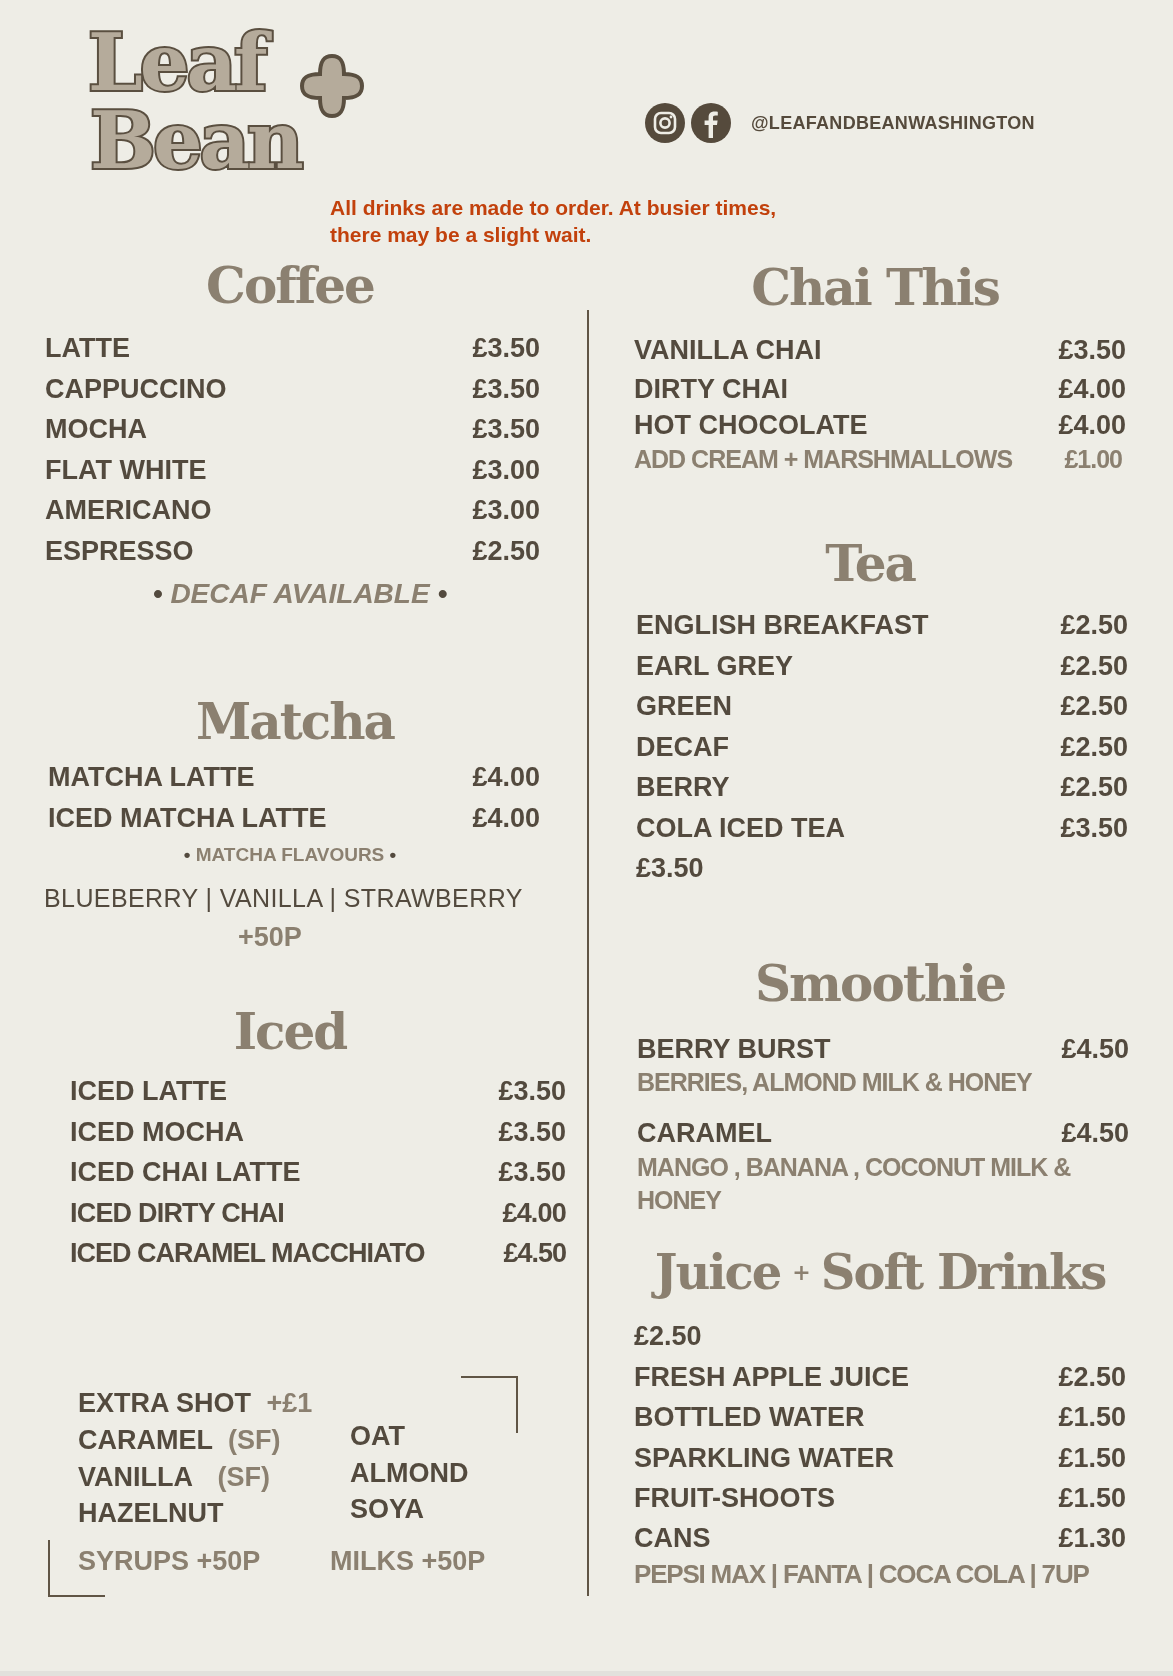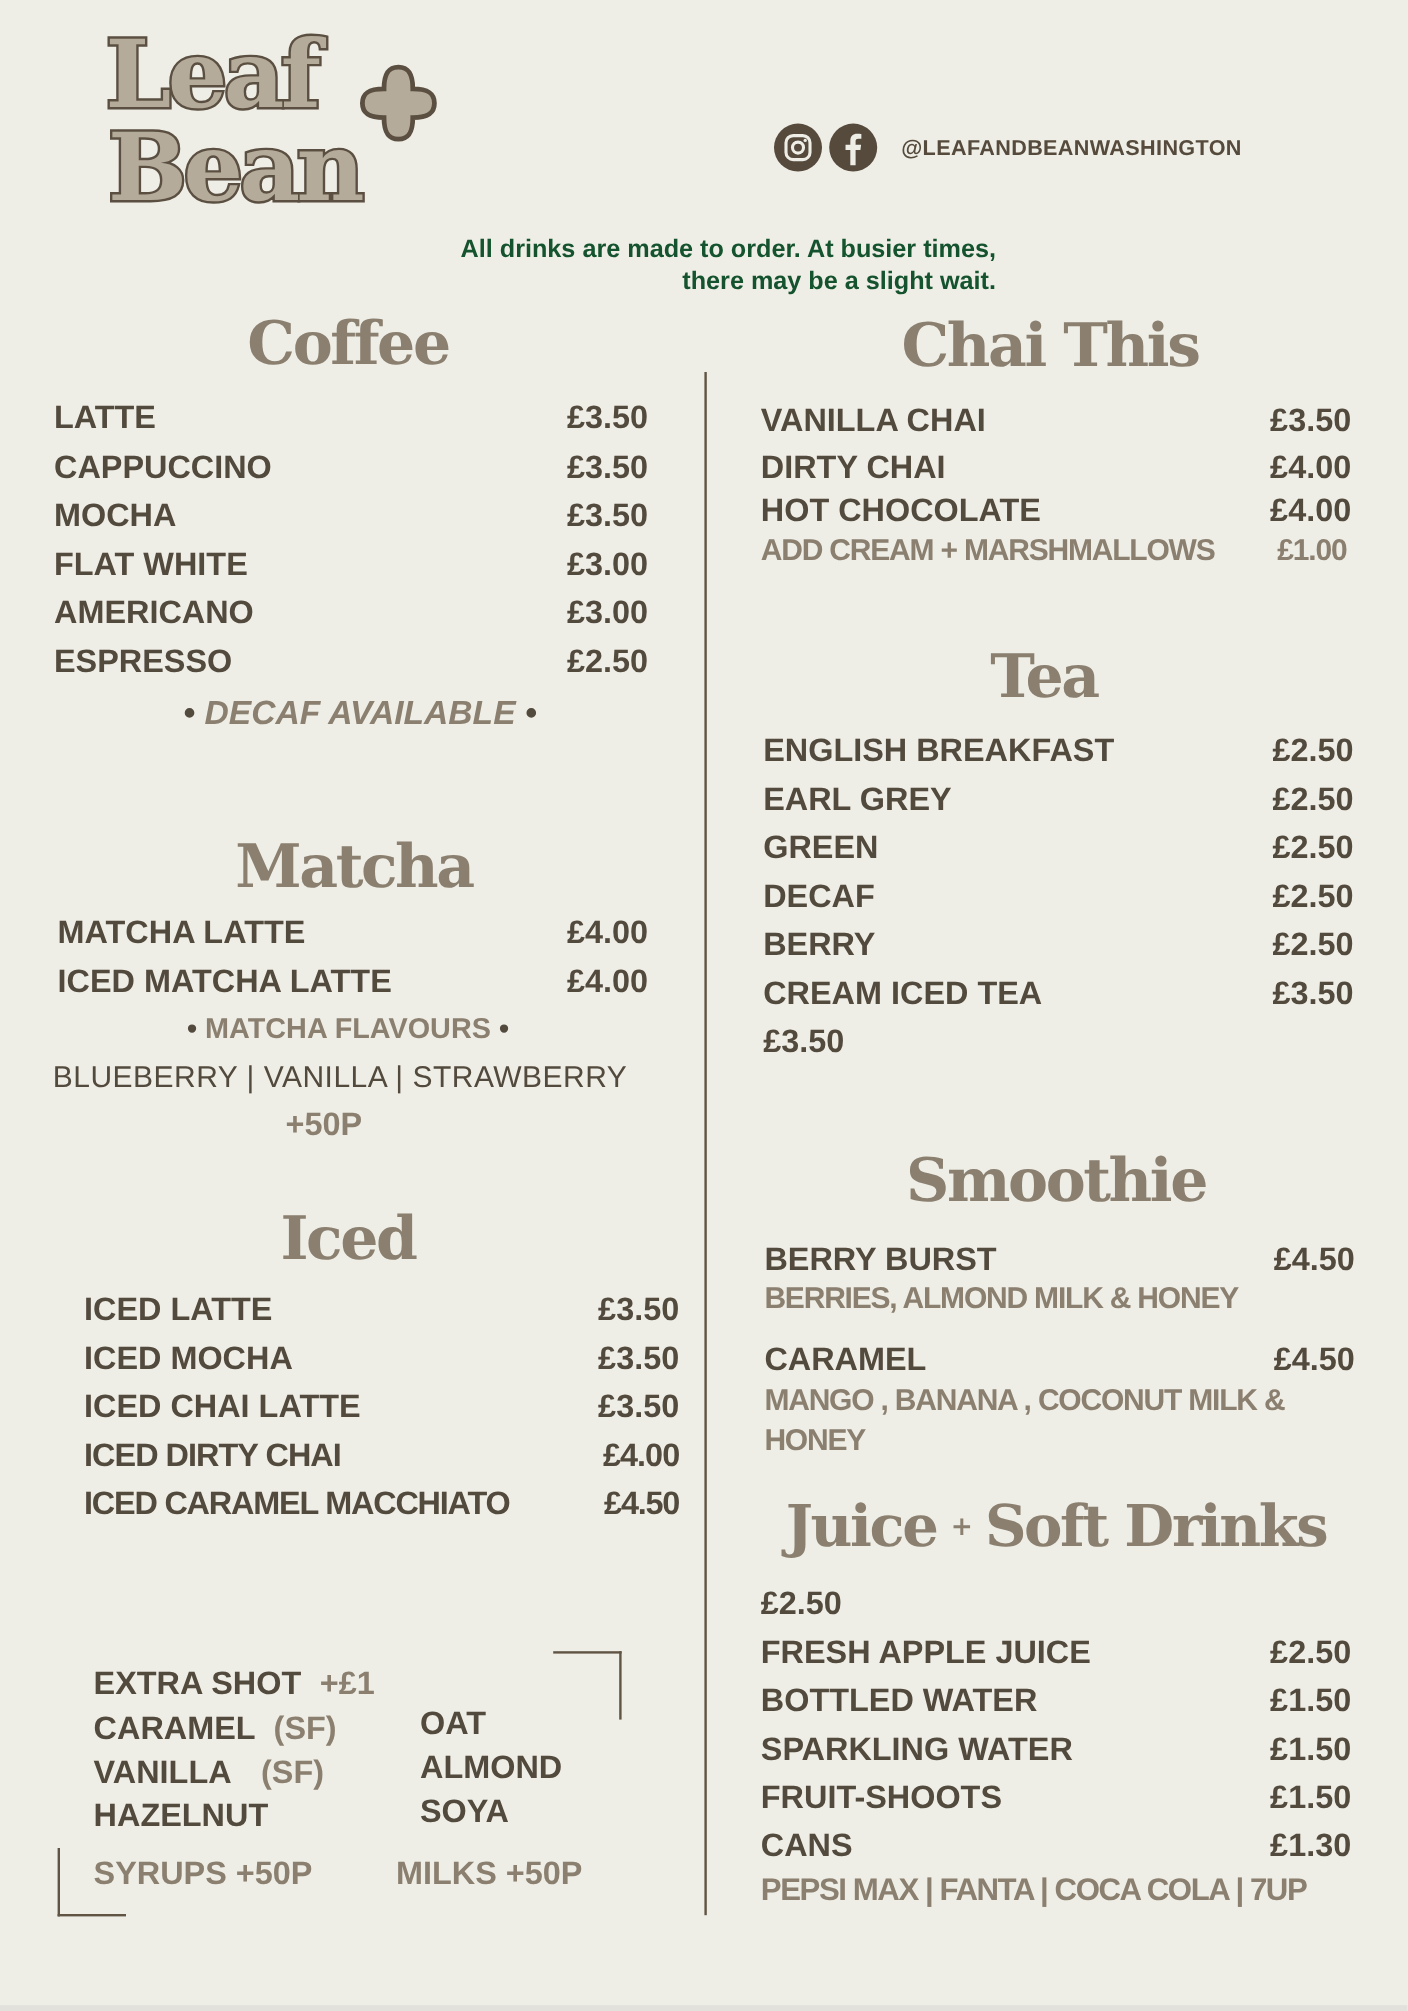--- a/index.html
+++ b/index.html
@@ -14,21 +14,21 @@
       -webkit-text-stroke: 4px #5a4f40; paint-order: stroke fill; }
     .logo-word.leaf { left: 0; top: 6px; }
     .logo-word.bean { left: 2px; top: 84px; }
     .logo-plus { position: absolute; left: 210px; top: 34px; width: 68px; height: 68px; }
 
     
     .social { left: 645px; top: 102px; height: 42px; display: flex; align-items: center; }
     .social-icon { width: 40px; height: 40px; border-radius: 50%; background: #554a3c; margin-right: 6px; display: flex; align-items: center; justify-content: center; }
     .social-handle { margin-left: 14px; font-size: 18px; font-weight: bold; color: #554a3c; letter-spacing: 0.3px; }
 
-    .tagline { left: 330px; top: 194px; width: 500px; text-align: right; font-size: 21px; font-weight: bold; color: #14532d; line-height: 27px; }
+    .tagline { left: 330px; top: 194px; width: 500px; text-align: left; font-size: 21px; font-weight: bold; color: #c2410c; line-height: 27px; }
 
     
     .heading { font-family: "DejaVu Serif", serif; font-weight: bold; color: #8b8070; letter-spacing: -2px; text-align: center; }
 
     
     .row { display: flex; justify-content: space-between; align-items: baseline; font-weight: bold; font-size: 27px; color: #534a3e; height: 40.5px; line-height: 40.5px; }
     .row .price { text-align: right; }
     .sub { font-weight: bold; color: #8b8070; letter-spacing: -1px; }
     .center { text-align: center; }
 
@@ -109,21 +109,21 @@
 <div class="abs" style="left:48px; top:757px; width:492px;">
   <div class="row">
       <span>MATCHA LATTE</span>
       <span class="price">£4.00</span>
     </div>
   <div class="row">
       <span>ICED MATCHA LATTE</span>
       <span class="price">£4.00</span>
     </div>
 </div>
-<div class="abs center" style="left:80px; top:844px; width:420px; font-size:24px; font-weight:bold; color:#8b8070;text-align:center;">
+<div class="abs center" style="left:80px; top:844px; width:420px; font-size:19px; font-weight:bold; color:#8b8070;text-align:center;">
   <span style="color:#534a3e">•</span>
   <span>MATCHA FLAVOURS</span>
   <span style="color:#534a3e">•</span>
 </div>
 <div class="abs" style="left:44px; top:884px; width:500px; font-size:25px; color:#534a3e; letter-spacing:0.4px;">BLUEBERRY | VANILLA | STRAWBERRY</div>
 <div class="abs" style="left:238px; top:922px; font-size:27px; font-weight:bold; color:#8b8070;">+50P</div>
 
 <div class="abs heading" style="left:100px; top:1002px; width:380px; font-size:50px;">Iced</div>
 <div class="abs" style="left:42px; top:1071px; width:496px;margin-left:28px;">
   <div class="row">
@@ -203,21 +203,21 @@
     </div>
   <div class="row">
       <span>DECAF</span>
       <span class="price">£2.50</span>
     </div>
   <div class="row">
       <span>BERRY</span>
       <span class="price">£2.50</span>
     </div>
   <div class="row">
-      <span>CREAM ICED TEA</span>
+      <span>COLA ICED TEA</span>
       <span class="price">£3.50</span>
     </div>
   <div class="row">
       <span class="price">£3.50</span>
     </div>
 </div>
 
 <div class="abs heading" style="left:680px; top:954px; width:400px; font-size:50px;">Smoothie</div>
 <div class="abs" style="left:637px; top:1032px; width:492px;">
   <div class="row" style="height:34px; line-height:34px;">

